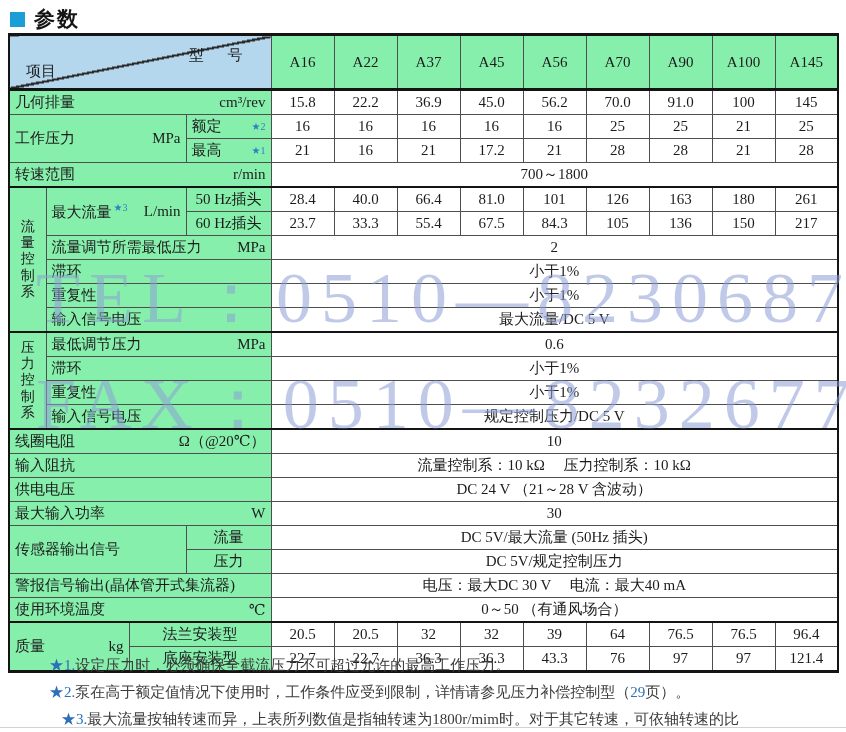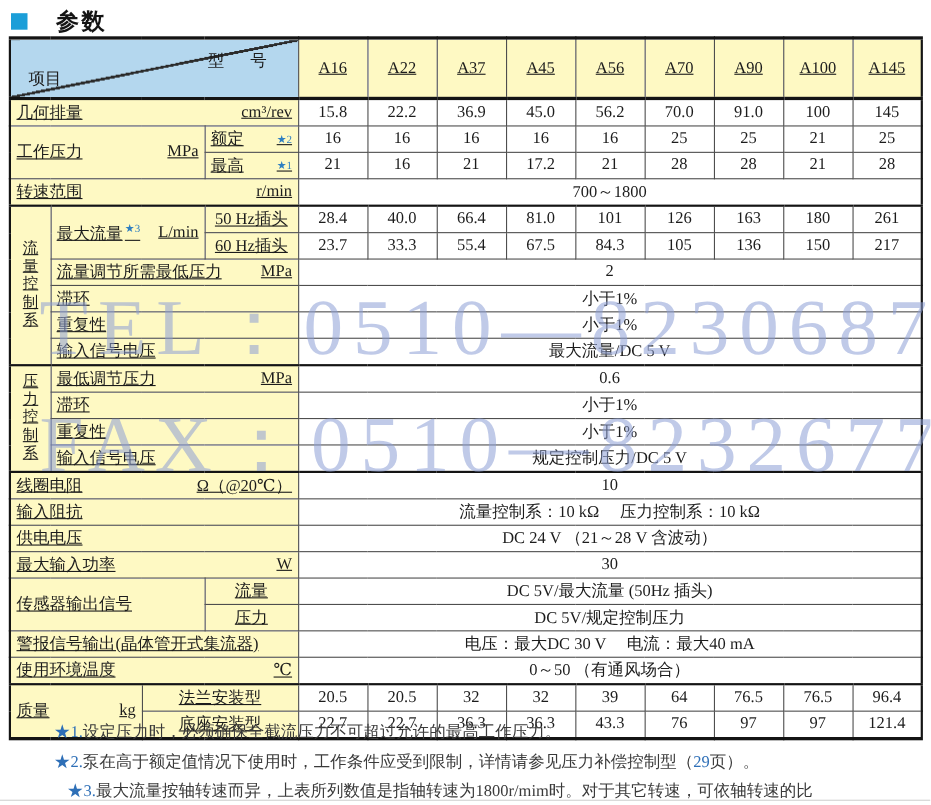--- a/index.html
+++ b/index.html
@@ -1,28 +1,28 @@
 <!DOCTYPE html>
 <html><head>
 <meta charset="utf-8">
 <style>
   html,body { margin:0; padding:0; background:#fff; }
   .page { position:relative; width:846px; height:732px; background:#ffffff; overflow:hidden;
           font-family:"Liberation Serif","DejaVu Serif",serif; }
   
-  .title-bar { position:absolute; left:10px; top:5px; display:flex; align-items:center; gap:26px; }
+  .title-bar { position:absolute; left:10px; top:5px; display:flex; align-items:center; gap:9px; }
   .title-sq { width:15px; height:15px; background:#1b9ed8; }
   .title-txt { font-family:"Liberation Sans","DejaVu Sans",sans-serif; font-weight:bold;
                font-size:21px; color:#141414; letter-spacing:2px; }
   
   table.spec { position:absolute; left:8px; top:33px; border-collapse:collapse; table-layout:fixed;
                border:2px solid #141414; border-top-width:3px; border-bottom-width:3px; }
   table.spec td { border:1px solid #4e4e4e; height:23px; font-size:15px; color:#1c1c1c;
                   padding:0 5px; white-space:nowrap; overflow:hidden; }
-  td.blue { background:#fef9c3;text-decoration:underline; }
+  td.blue { background:#86efac; }
   td.c, .c { text-align:center; }
   tr.hdr td { height:52px; border-bottom:3px solid #141414; }
   tr.thick td { border-top:2px solid #141414; }
   .flex { display:flex; justify-content:space-between; align-items:center; width:100%;text-align:center; }
   .star { color:#2f7fc1; font-size:10px; vertical-align:super; margin-left:2px; }
   .vert { width:1.05em; line-height:1.16; font-size:14px; margin:0 auto; word-break:break-all;
           white-space:normal; text-align:center; }
   td.vcell { padding:0 2px; }
   
   td.diag { position:relative; padding:0;

